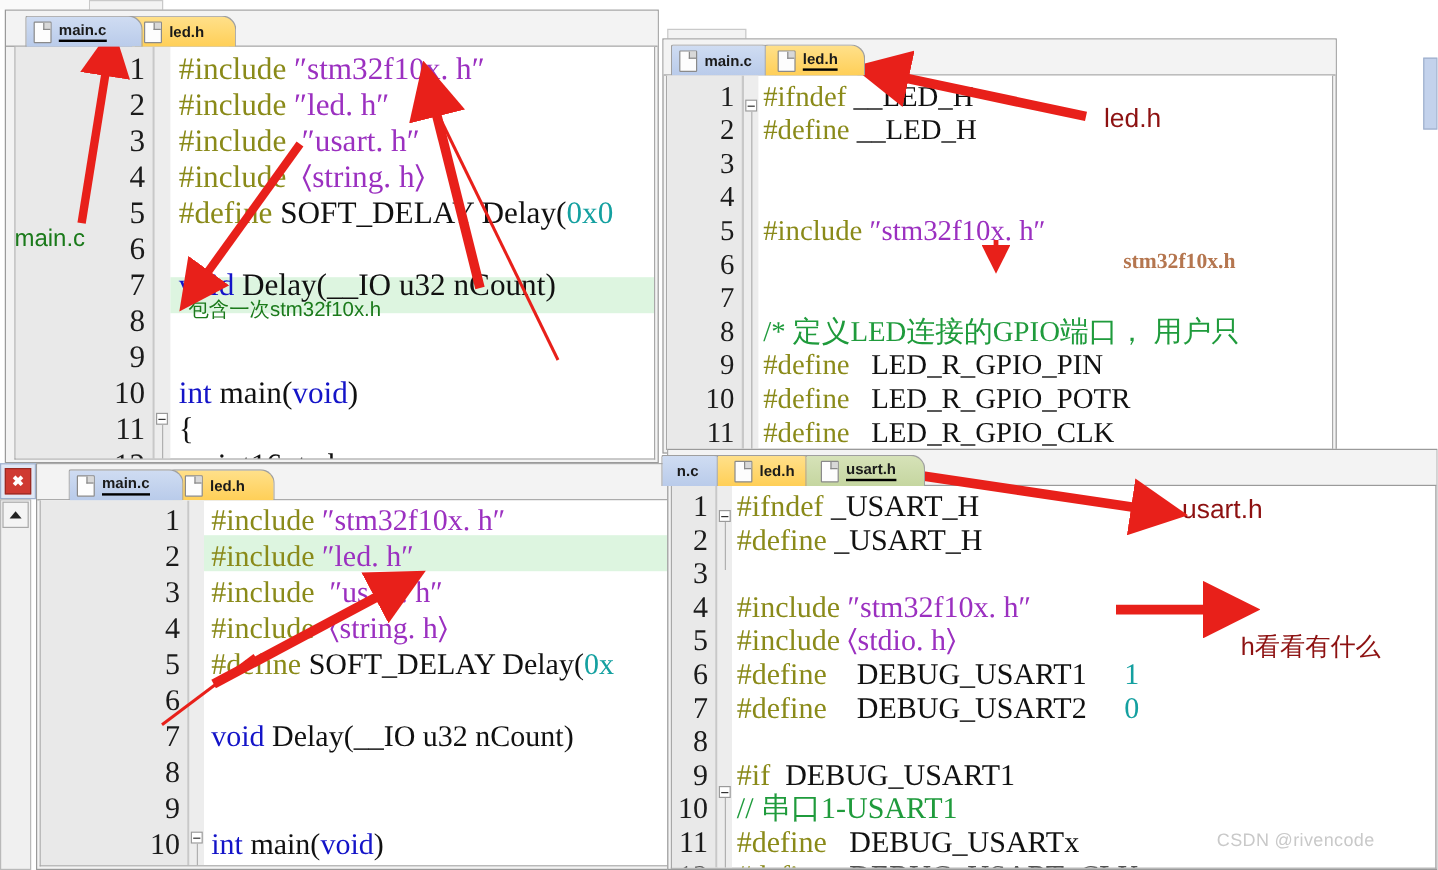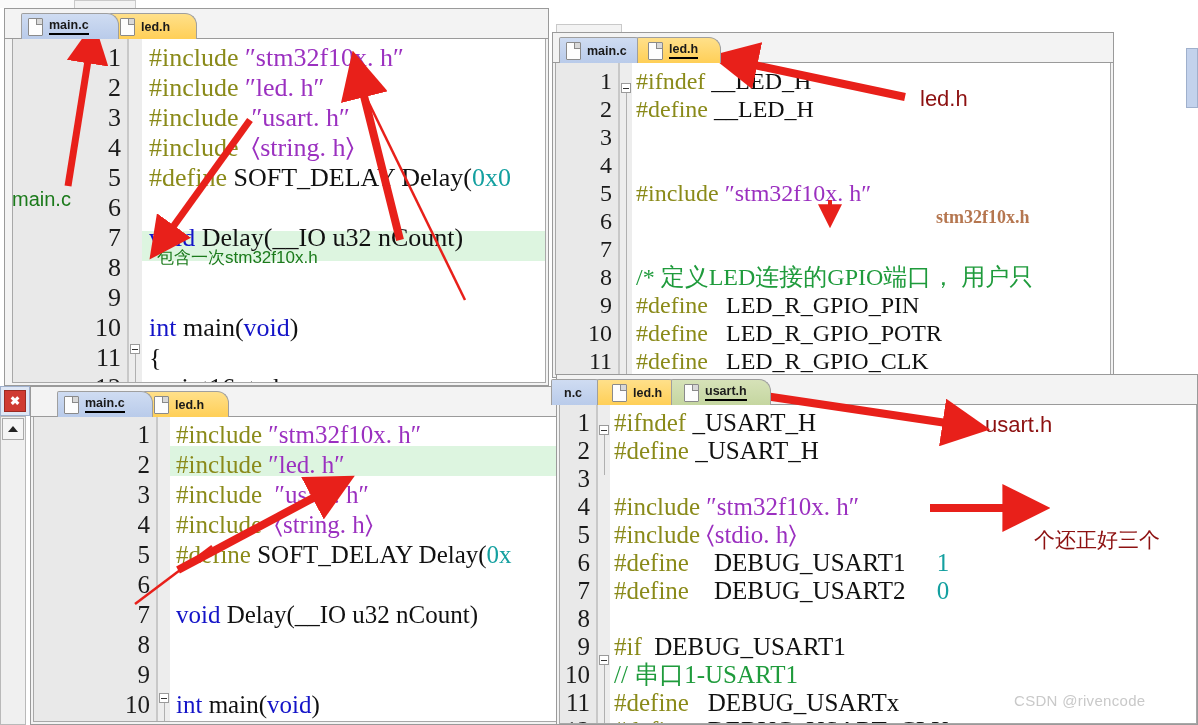--- a/index.html
+++ b/index.html
@@ -362,21 +362,21 @@
         </div>
 
       <div class="foldbox" style="left:39px;top:20px;"></div>
       <div class="foldline" style="left:44px;top:30px;height:40px;"></div>
       <div class="foldbox" style="left:39px;top:250px;"></div>
       <div class="foldline" style="left:44px;top:260px;height:64px;"></div>
     </div>
   </div>
 
   <div class="anno anno-red" style="left:985px;top:412px;font-size:22px;">usart.h</div>
-  <div class="anno anno-red" style="left:1034px;top:528px;font-size:21px;">个还正好三个</div>
+  <div class="anno anno-red" style="left:1034px;top:528px;font-size:21px;">h看看有什么</div>
 
   <svg class="arrow" style="left:0;top:0;width:1198px;height:725px;">
     <path d="M765,396 L960,425" stroke="#e8201a" stroke-width="8" fill="none" marker-end="url(#ah)"></path>
   </svg>
   <svg class="arrow" style="left:0;top:0;width:1198px;height:725px;">
     <path d="M930,508 L1020,508" stroke="#e8201a" stroke-width="8" fill="none" marker-end="url(#ah)"></path>
   </svg>
 
   <div class="vscroll-thumb" style="left:1186px;top:48px;width:12px;height:60px;"></div>
 

